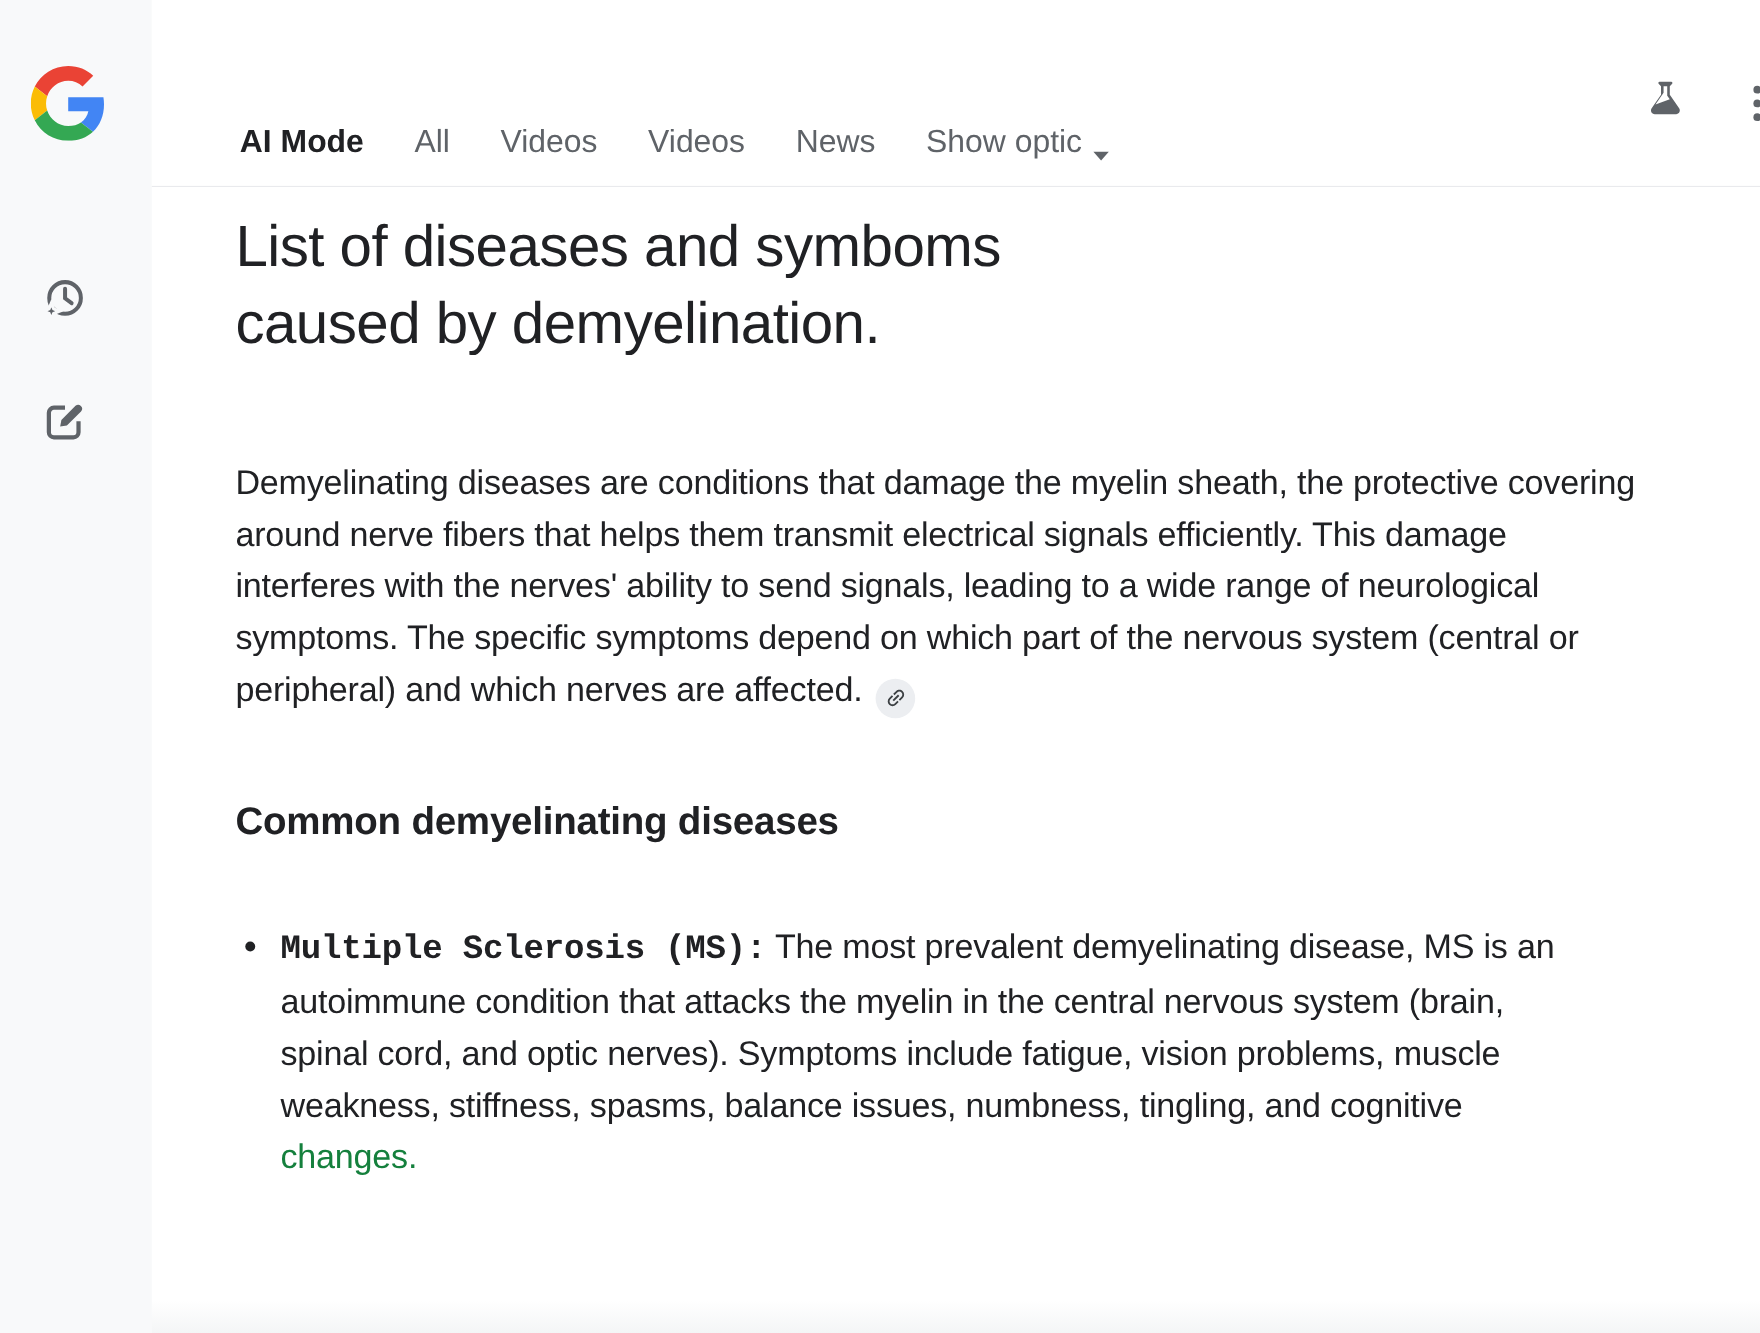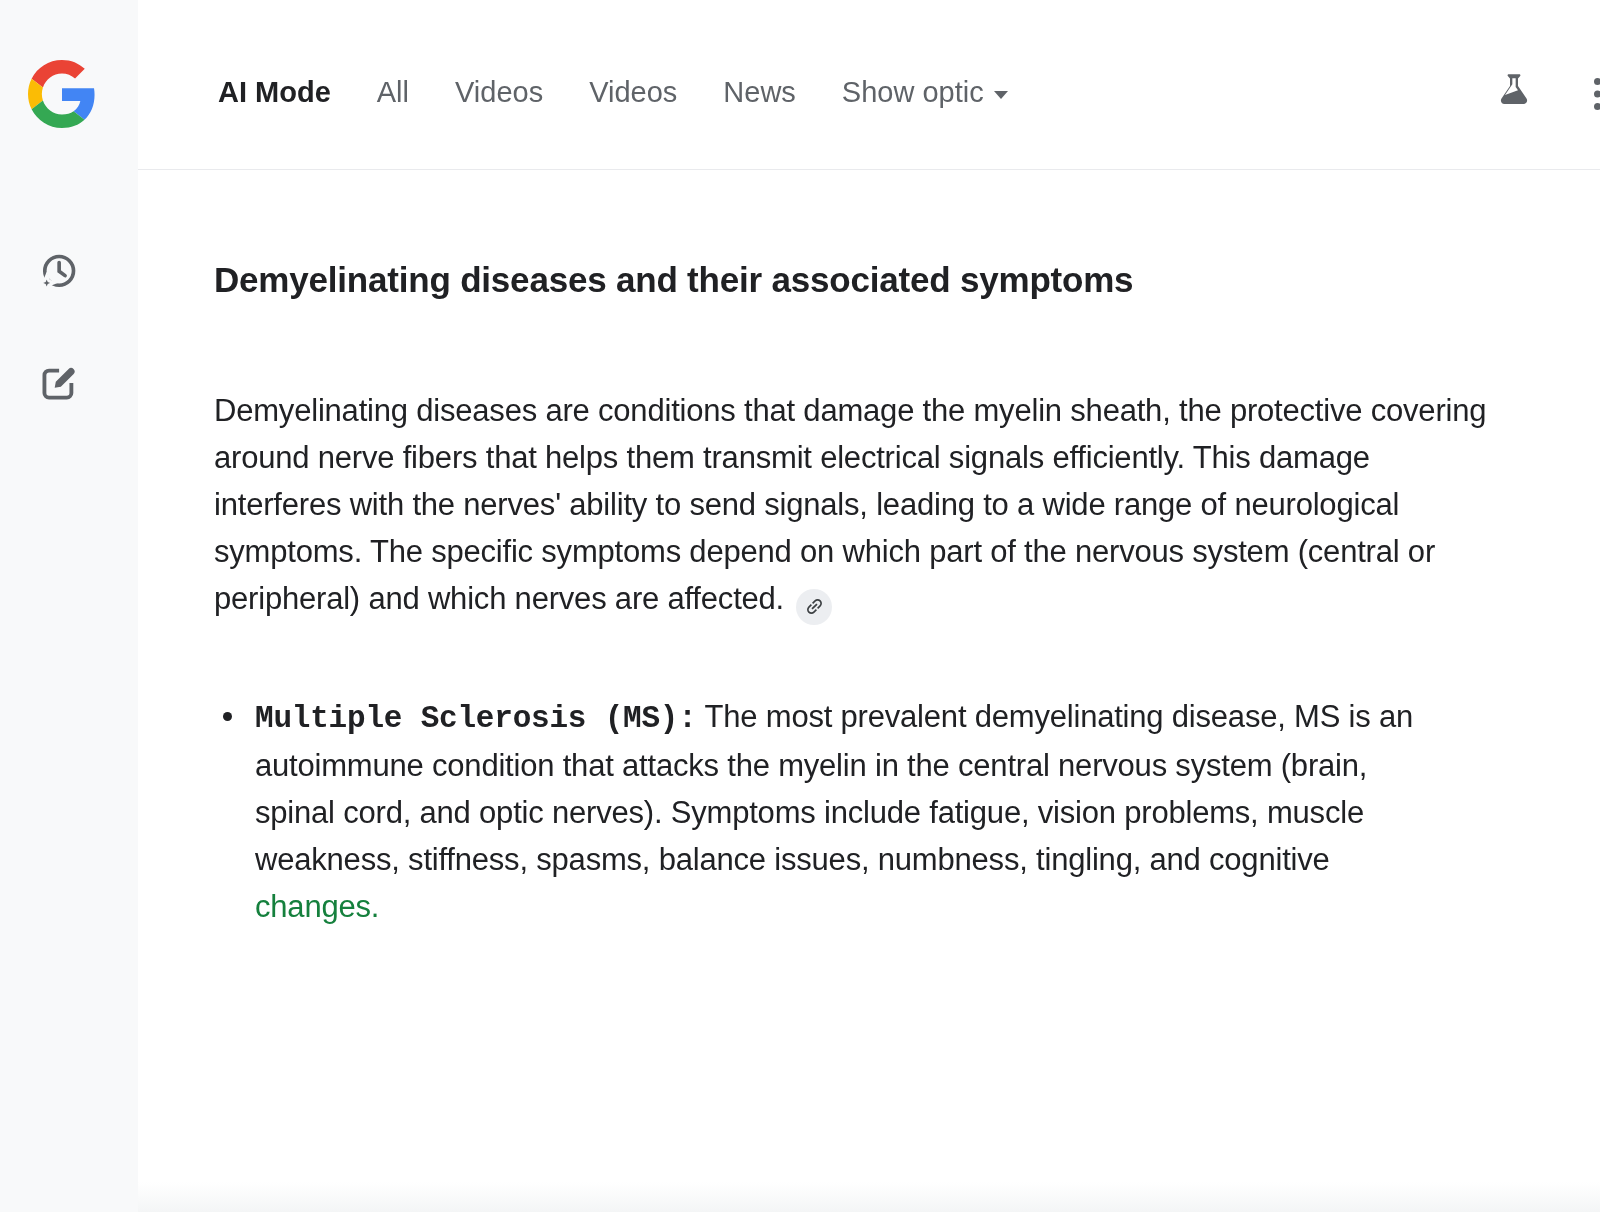--- a/index.html
+++ b/index.html
@@ -25,21 +25,21 @@
   
   .header {
     position:absolute; left:138px; top:0; width:1462px; height:170px;
     background:#fff; border-bottom:1px solid #e9eaed;
   }
   .nav {
     position:absolute; left:80px; top:76px;
     display:flex; align-items:center; gap:46px;
     font-size:29px; color:#5f6368; white-space:nowrap;
   }
-  .nav-item { cursor:pointer; display:flex; align-items:center; }
+  .nav-item { cursor:pointer; display:flex; align-items:flex-end;margin-top:37px; }
   .nav-item.active { color:#202124; font-weight:700; }
   .caret {
     width:0; height:0; margin-left:10px; margin-top:4px;
     border-left:7px solid transparent; border-right:7px solid transparent;
     border-top:8px solid #5f6368;
   }
   .labs-btn { position:absolute; left:1352px; top:68px; width:48px; height:48px; display:flex; align-items:center; justify-content:center; cursor:pointer; }
   .apps-btn { position:absolute; left:1452px; top:74px; width:40px; height:40px; cursor:pointer; }
 
   
@@ -162,30 +162,31 @@
         <circle cx="4.5" cy="19.5" r="2.1"></circle>
           <circle cx="12" cy="19.5" r="2.1"></circle>
           <circle cx="19.5" cy="19.5" r="2.1"></circle>
       </svg>
     </span>
   </div>
 </div>
 
 <div class="main">
 
+  <h1 class="query-title">List of diseases and symboms caused by demyelination.</h1>
 
-  <h2 class="section-heading sh-1">Demyelinating diseases and their associated symptoms</h2>
 
   <p class="body-text para"><span>Demyelinating diseases are conditions that damage the myelin sheath, the protective covering around nerve fibers that helps them transmit electrical signals efficiently. This damage interferes with the nerves' ability to send signals, leading to a wide range of neurological symptoms. The specific symptoms depend on which part of the nervous system (central or peripheral) and which nerves are affected.</span><span class="link-chip">
         <span><svg width="21" height="21" viewBox="0 0 24 24" fill="#3c4043">
             <g transform="rotate(-45 12 12)">
               <path d="M3.9 12c0-1.71 1.39-3.1 3.1-3.1h4V7H7c-2.76 0-5 2.24-5 5s2.24 5 5 5h4v-1.9H7c-1.71 0-3.1-1.39-3.1-3.1zM8 13h8v-2H8v2zm9-6h-4v1.9h4c1.71 0 3.1 1.39 3.1 3.1s-1.39 3.1-3.1 3.1h-4V17h4c2.76 0 5-2.24 5-5s-2.24-5-5-5z"></path>
             </g>
           </svg></span>
       </span></p>
 
+  <h2 class="section-heading sh-2">Common demyelinating diseases</h2>
 
   <ul class="bullet-list body-text">
     <li class="bullet-item"><span class="term">Multiple Sclerosis (MS):</span> <span>The most prevalent demyelinating disease, MS is an autoimmune condition that attacks the myelin in the central nervous system (brain, spinal cord, and optic nerves). Symptoms include fatigue, vision problems, muscle weakness, stiffness, spasms, balance issues, numbness, tingling, and cognitive </span><span class="fade-word">changes.</span></li>
   </ul>
 </div>
 
 <div class="bottom-fade"></div>
 
 </body></html>

